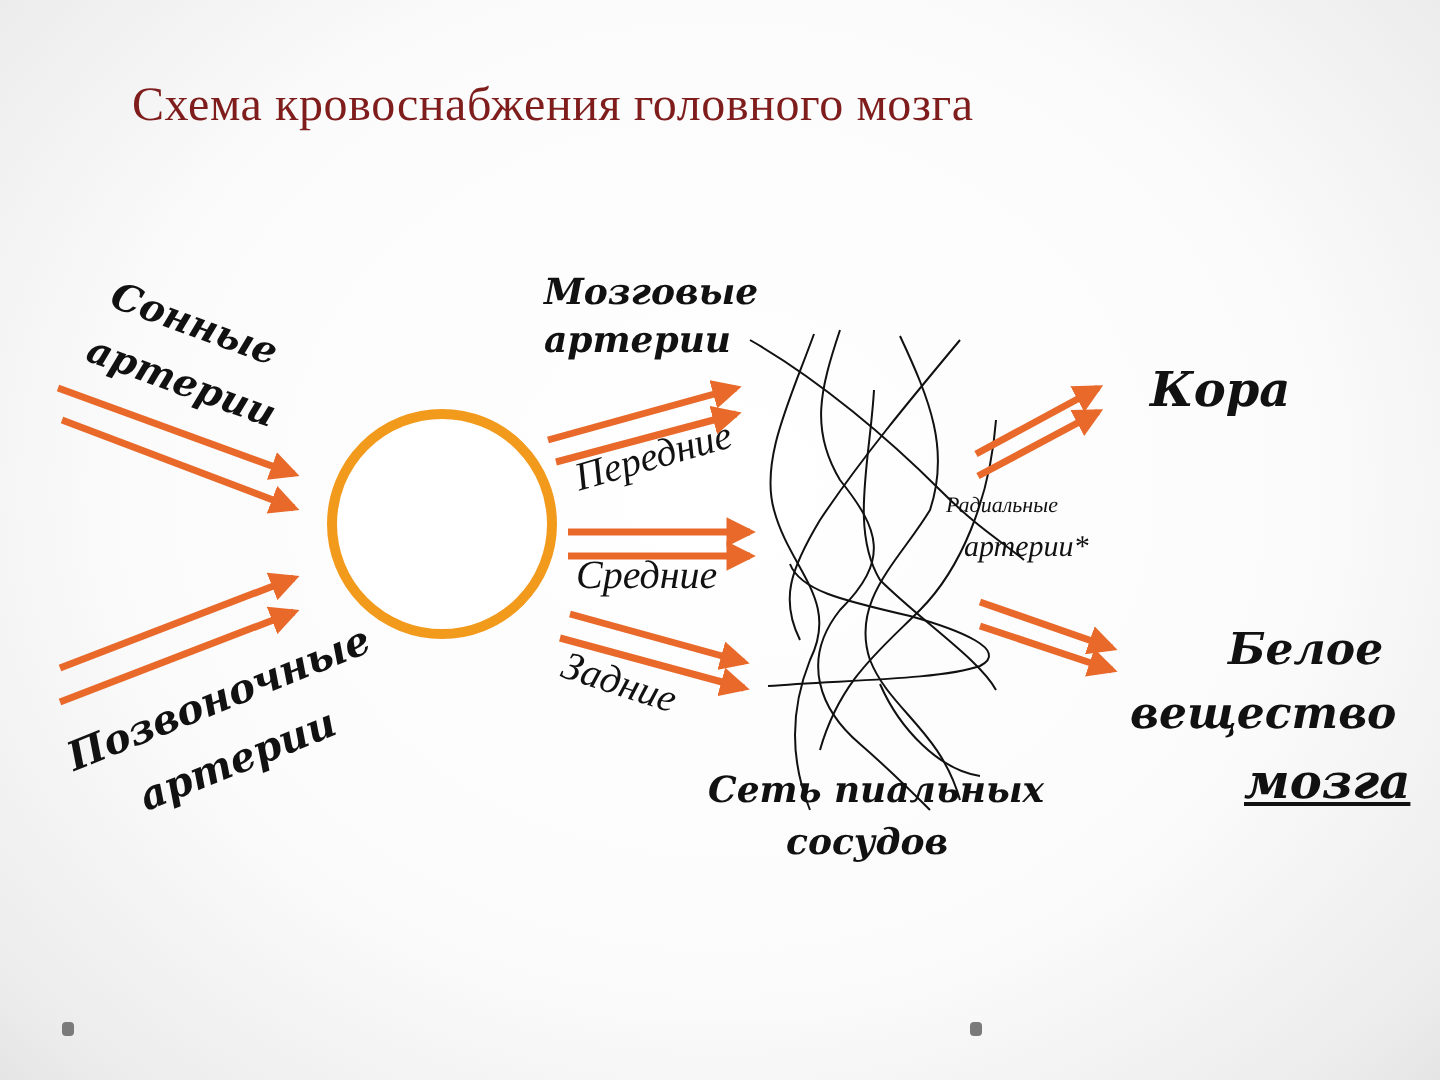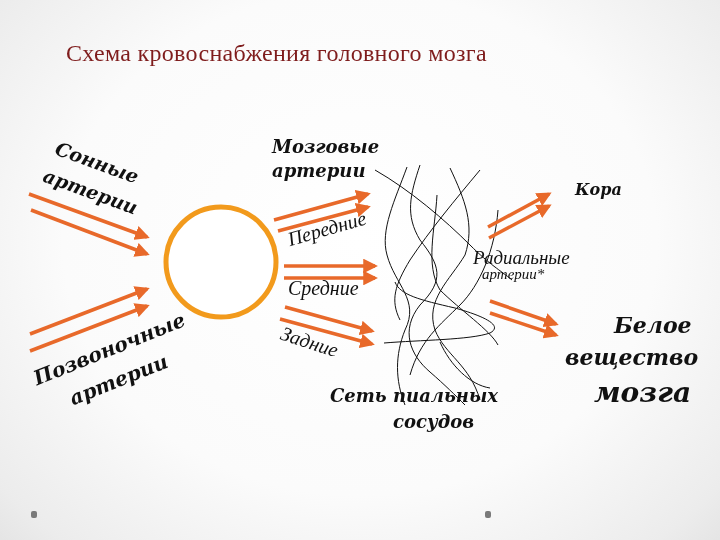--- a/index.html
+++ b/index.html
@@ -86,26 +86,26 @@
 <div class="lbl" style="left:30px; top:368px; font-size:20px; transform:rotate(-22deg); transform-origin:left top;">Позвоночные</div>
 <div class="lbl" style="left:66px; top:388px; font-size:20px; transform:rotate(-22deg); transform-origin:left top;">артерии</div>
 
 <div class="lbl" style="left:272px; top:136px; font-size:18px;">Мозговые</div>
 <div class="lbl" style="left:272px; top:160px; font-size:18px;">артерии</div>
 
 <div class="lbl light" style="left:285px; top:229px; font-size:20px; font-style:italic; transform:rotate(-16deg); transform-origin:left top;">Передние</div>
 <div class="lbl light" style="left:288px; top:277px; font-size:20px; font-style:italic;">Средние</div>
 <div class="lbl light" style="left:285px; top:322px; font-size:20px; font-style:italic; transform:rotate(18deg); transform-origin:left top;">Задние</div>
 
-<div class="lbl" style="left:330px; top:385px; font-size:18px;">Сеть пиальных</div>
+<div class="lbl" style="left:354px; top:385px; font-size:18px;">Сеть пиальных</div>
 <div class="lbl" style="left:393px; top:411px; font-size:18px;">сосудов</div>
 
-<div class="lbl light" style="left:473px; top:247px; font-size:19px; font-style:italic;">Радиальные</div>
+<div class="lbl light" style="left:473px; top:247px; font-size:11px; font-style:italic;">Радиальные</div>
 <div class="lbl light" style="left:482px; top:266px; font-size:15px; font-style:italic;">артерии*</div>
 
-<div class="lbl" style="left:575px; top:180px; font-size:16px;">Кора</div>
+<div class="lbl" style="left:575px; top:180px; font-size:24px;">Кора</div>
 
 <div class="lbl" style="left:590px; top:312px; font-size:22px;margin-left:24px;">Белое</div>
 <div class="lbl" style="left:565px; top:344px; font-size:22px;">вещество</div>
-<div class="lbl" style="left:594px; top:376px; font-size:28px;">мозга</div>
+<div class="lbl" style="left:622px; top:376px; font-size:24px;text-decoration:underline;">мозга</div>
 
 <div class="dot" style="left:31px; top:511px;"></div>
 <div class="dot" style="top: 511px; left: 485px;"></div>
 
 </body></html>

